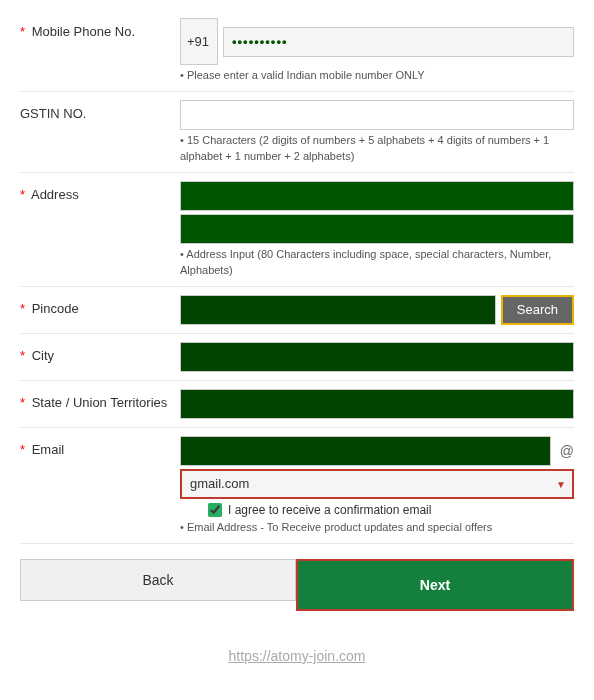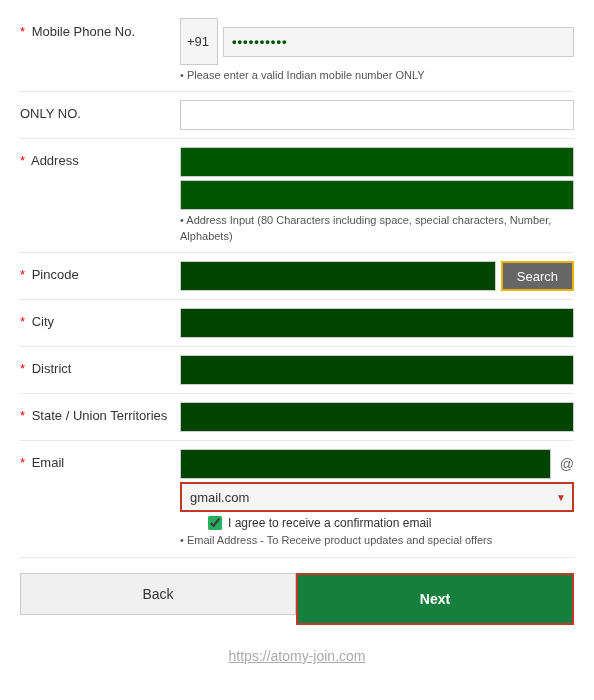--- a/index.html
+++ b/index.html
@@ -170,24 +170,25 @@
       <div class="input-group">
         <div style="height:47px;border:1px solid #ccc;background:#f5f5f5;display:flex;align-items:center;padding:0 6px;color:#333;font-size:13px;min-width:38px;">+91</div>
         <input type="text" class="masked" value="••••••••••" style="flex: 1 1 0%;">
       </div>
       <div class="hint-text">• Please enter a valid Indian mobile number ONLY</div>
     </div>
   </div>
 
   <div class="form-row">
     <div class="form-label">
-      <span>ONLY NO.</span>
+      <span>GSTIN NO.</span>
     </div>
     <div class="form-field">
       <input type="text" value="" style="background: rgb(255, 255, 255);">
+      <div class="hint-text">• 15 Characters (2 digits of numbers + 5 alphabets + 4 digits of numbers + 1 alphabet + 1 number + 2 alphabets)</div>
     </div>
   </div>
 
   <div class="form-row">
     <div class="form-label">
       <span class="required-star">*</span>
       <span>Address</span>
     </div>
     <div class="form-field">
       <input type="text" value="" style="background: rgb(0, 85, 0); color: rgb(0, 85, 0); margin-bottom: 3px;">
@@ -212,29 +213,20 @@
   <div class="form-row">
     <div class="form-label">
       <span class="required-star">*</span>
       <span>City</span>
     </div>
     <div class="form-field">
       <input type="text" value="" style="background: rgb(0, 68, 0); color: rgb(0, 68, 0);">
     </div>
   </div>
 
-  <div class="form-row">
-    <div class="form-label">
-      <span class="required-star">*</span>
-      <span>District</span>
-    </div>
-    <div class="form-field">
-      <input type="text" value="" style="background: rgb(0, 68, 0); color: rgb(0, 68, 0);">
-    </div>
-  </div>
 
   <div class="form-row">
     <div class="form-label">
       <span class="required-star">*</span>
       <span>State / Union Territories</span>
     </div>
     <div class="form-field">
       <input type="text" value="" style="background: rgb(0, 68, 0); color: rgb(0, 68, 0);">
     </div>
   </div>

